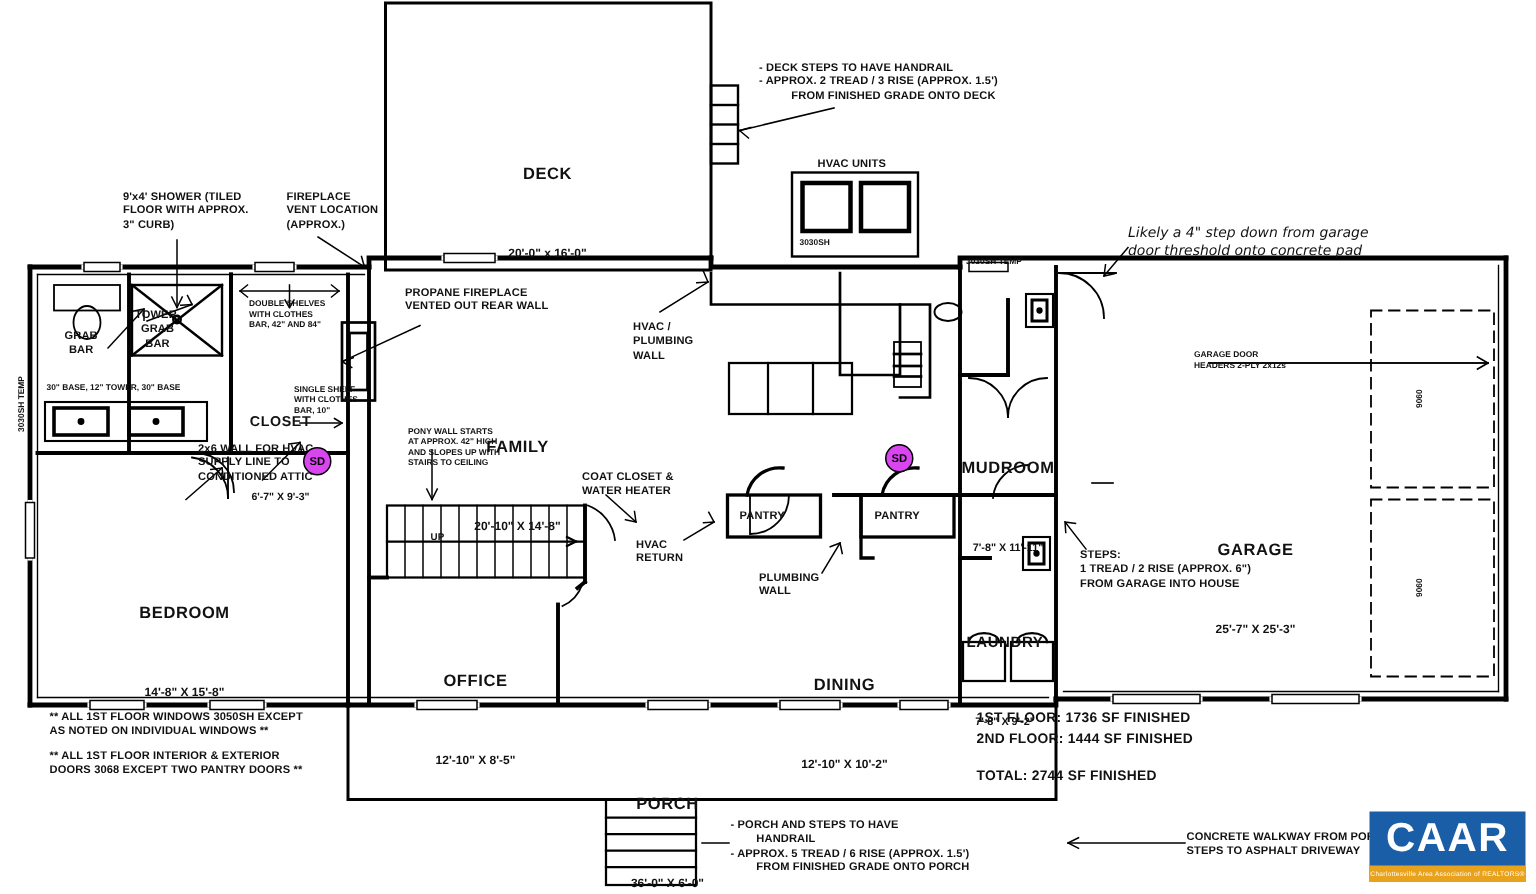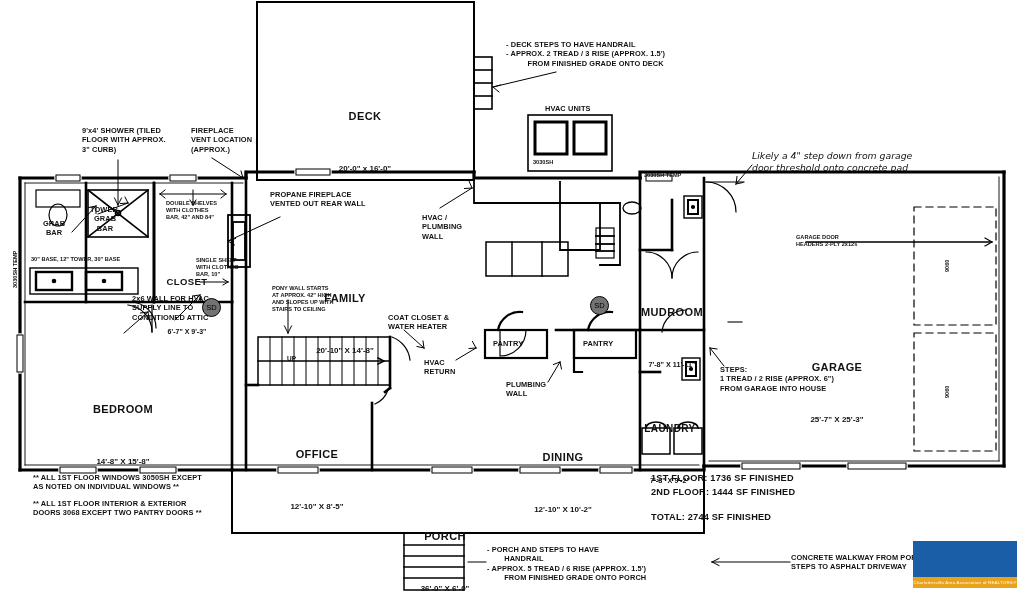--- a/index.html
+++ b/index.html
@@ -9,22 +9,22 @@
   .txt{position:absolute;white-space:pre;line-height:1.25;color:#111;}
   .room{font-weight:700;text-align:center;letter-spacing:.4px;}
   .room .nm{font-size:11px;}
   .room .dim{font-size:8px;font-weight:700;letter-spacing:0;}
   .note{font-size:7.4px;font-weight:700;letter-spacing:.1px;}
   .note-sm{font-size:5.6px;font-weight:700;letter-spacing:0;}
   .hand{font-family:"DejaVu Sans",sans-serif;font-size:9.3px;font-style:italic;font-weight:400;}
   .vert{transform-origin:0 0;transform:rotate(-90deg);}
   .sf{font-size:9.2px;font-weight:700;letter-spacing:.2px;}
   .sd{position:absolute;width:17px;height:17px;border:1.6px solid #000;border-radius:50%;
-      font-size:7.5px;font-weight:400;display:flex;align-items:center;justify-content:center;
-      background:#737373;}
+      font-size:7.5px;font-weight:700;display:flex;align-items:center;justify-content:center;
+      background:#d946ef;}
   
   #caar{position:absolute;left:913px;top:541px;width:104px;height:47px;background:#1b5ea8;
         display:flex;flex-direction:column;align-items:center;justify-content:flex-start;}
   #caar .word{color:#fff;font-size:27px;font-weight:700;letter-spacing:1px;line-height:34px;
         font-family:"Liberation Sans",sans-serif;}
   #caar .bar{position:absolute;left:0;bottom:0;width:104px;height:11px;background:#e8a21c;
         color:#fff;font-size:4.4px;display:flex;align-items:center;justify-content:center;
         letter-spacing:.2px;}
 </style>
 </head>
@@ -489,14 +489,15 @@
 DOORS 3068 EXCEPT TWO PANTRY DOORS **</div>
 
 <div class="txt sf" style="left:651px;top:473px;">1ST FLOOR: 1736 SF FINISHED</div>
 <div class="txt sf" style="left:651px;top:487px;">2ND FLOOR: 1444 SF FINISHED</div>
 <div class="txt sf" style="left:651px;top:512px;">TOTAL: 2744 SF FINISHED</div>
 
 <div class="sd" style="left:202px;top:298px;">SD</div>
 <div class="sd" style="left:590px;top:296px;">SD</div>
 
 <div id="caar">
+  <div class="word">CAAR</div>
   <div class="bar">Charlottesville Area Association of REALTORS®</div>
 </div>
 
 </body></html>

